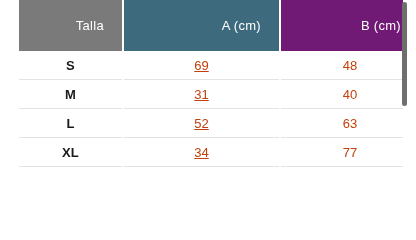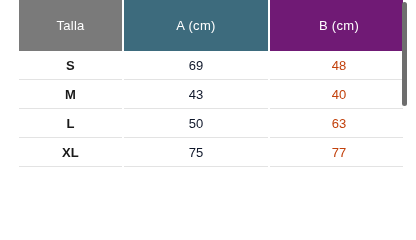--- a/index.html
+++ b/index.html
@@ -38,31 +38,31 @@
     width: 384px;
     border-collapse: separate;
     border-spacing: 2px 0;
     table-layout: fixed;
   }
 
   
   .size-table thead th {
     height: 44px;
     vertical-align: middle;
-    text-align: center;
+    text-align: right;
     font-weight: 400;
     font-size: 13px;
     letter-spacing: 0.3px;
     color: #ffffff;
     border: 0;
     padding: 18px;
   }
 
   th.col-talla  { background: #7a7a7a; width: 103px; }
-  th.col-a      { background: #3d6b7d; width: 144px; }
+  th.col-a      { background: #3d6b7d; width: 155px; }
   th.col-b      { background: #701a75; width: 138px; }
 
   
   .size-table tbody td {
     height: 29px;
     vertical-align: middle;
     text-align: center;
     padding: 0;
     background: #ffffff;
     border-bottom: 1px solid #e3e3e3;
@@ -71,22 +71,23 @@
 
   td.cell-size {
     width: 103px;
     color: #1a1a1a;
     font-weight: 700;
     letter-spacing: 0.2px;
   }
 
   td.cell-a {
     width: 141px;
-    color: #0f172a;
+    color: #c2410c;
     font-weight: 400;
+    text-decoration: underline;
   }
 
   td.cell-b {
     width: 138px;
     color: #c2410c;
     font-weight: 400;
   }
 
   
   .scrollbar-track {
@@ -128,33 +129,33 @@
       <tbody>
 
         <tr>
           <td class="cell-size">S</td>
           <td class="cell-a">69</td>
           <td class="cell-b">48</td>
         </tr>
 
         <tr>
           <td class="cell-size">M</td>
-          <td class="cell-a">43</td>
+          <td class="cell-a">31</td>
           <td class="cell-b">40</td>
         </tr>
 
         <tr>
           <td class="cell-size">L</td>
-          <td class="cell-a">50</td>
+          <td class="cell-a">52</td>
           <td class="cell-b">63</td>
         </tr>
 
         <tr>
           <td class="cell-size">XL</td>
-          <td class="cell-a">75</td>
+          <td class="cell-a">34</td>
           <td class="cell-b">77</td>
         </tr>
 
 
       </tbody>
     </table>
   </div>
 
   <div class="scrollbar-track">
     <div class="scrollbar-thumb"></div>

